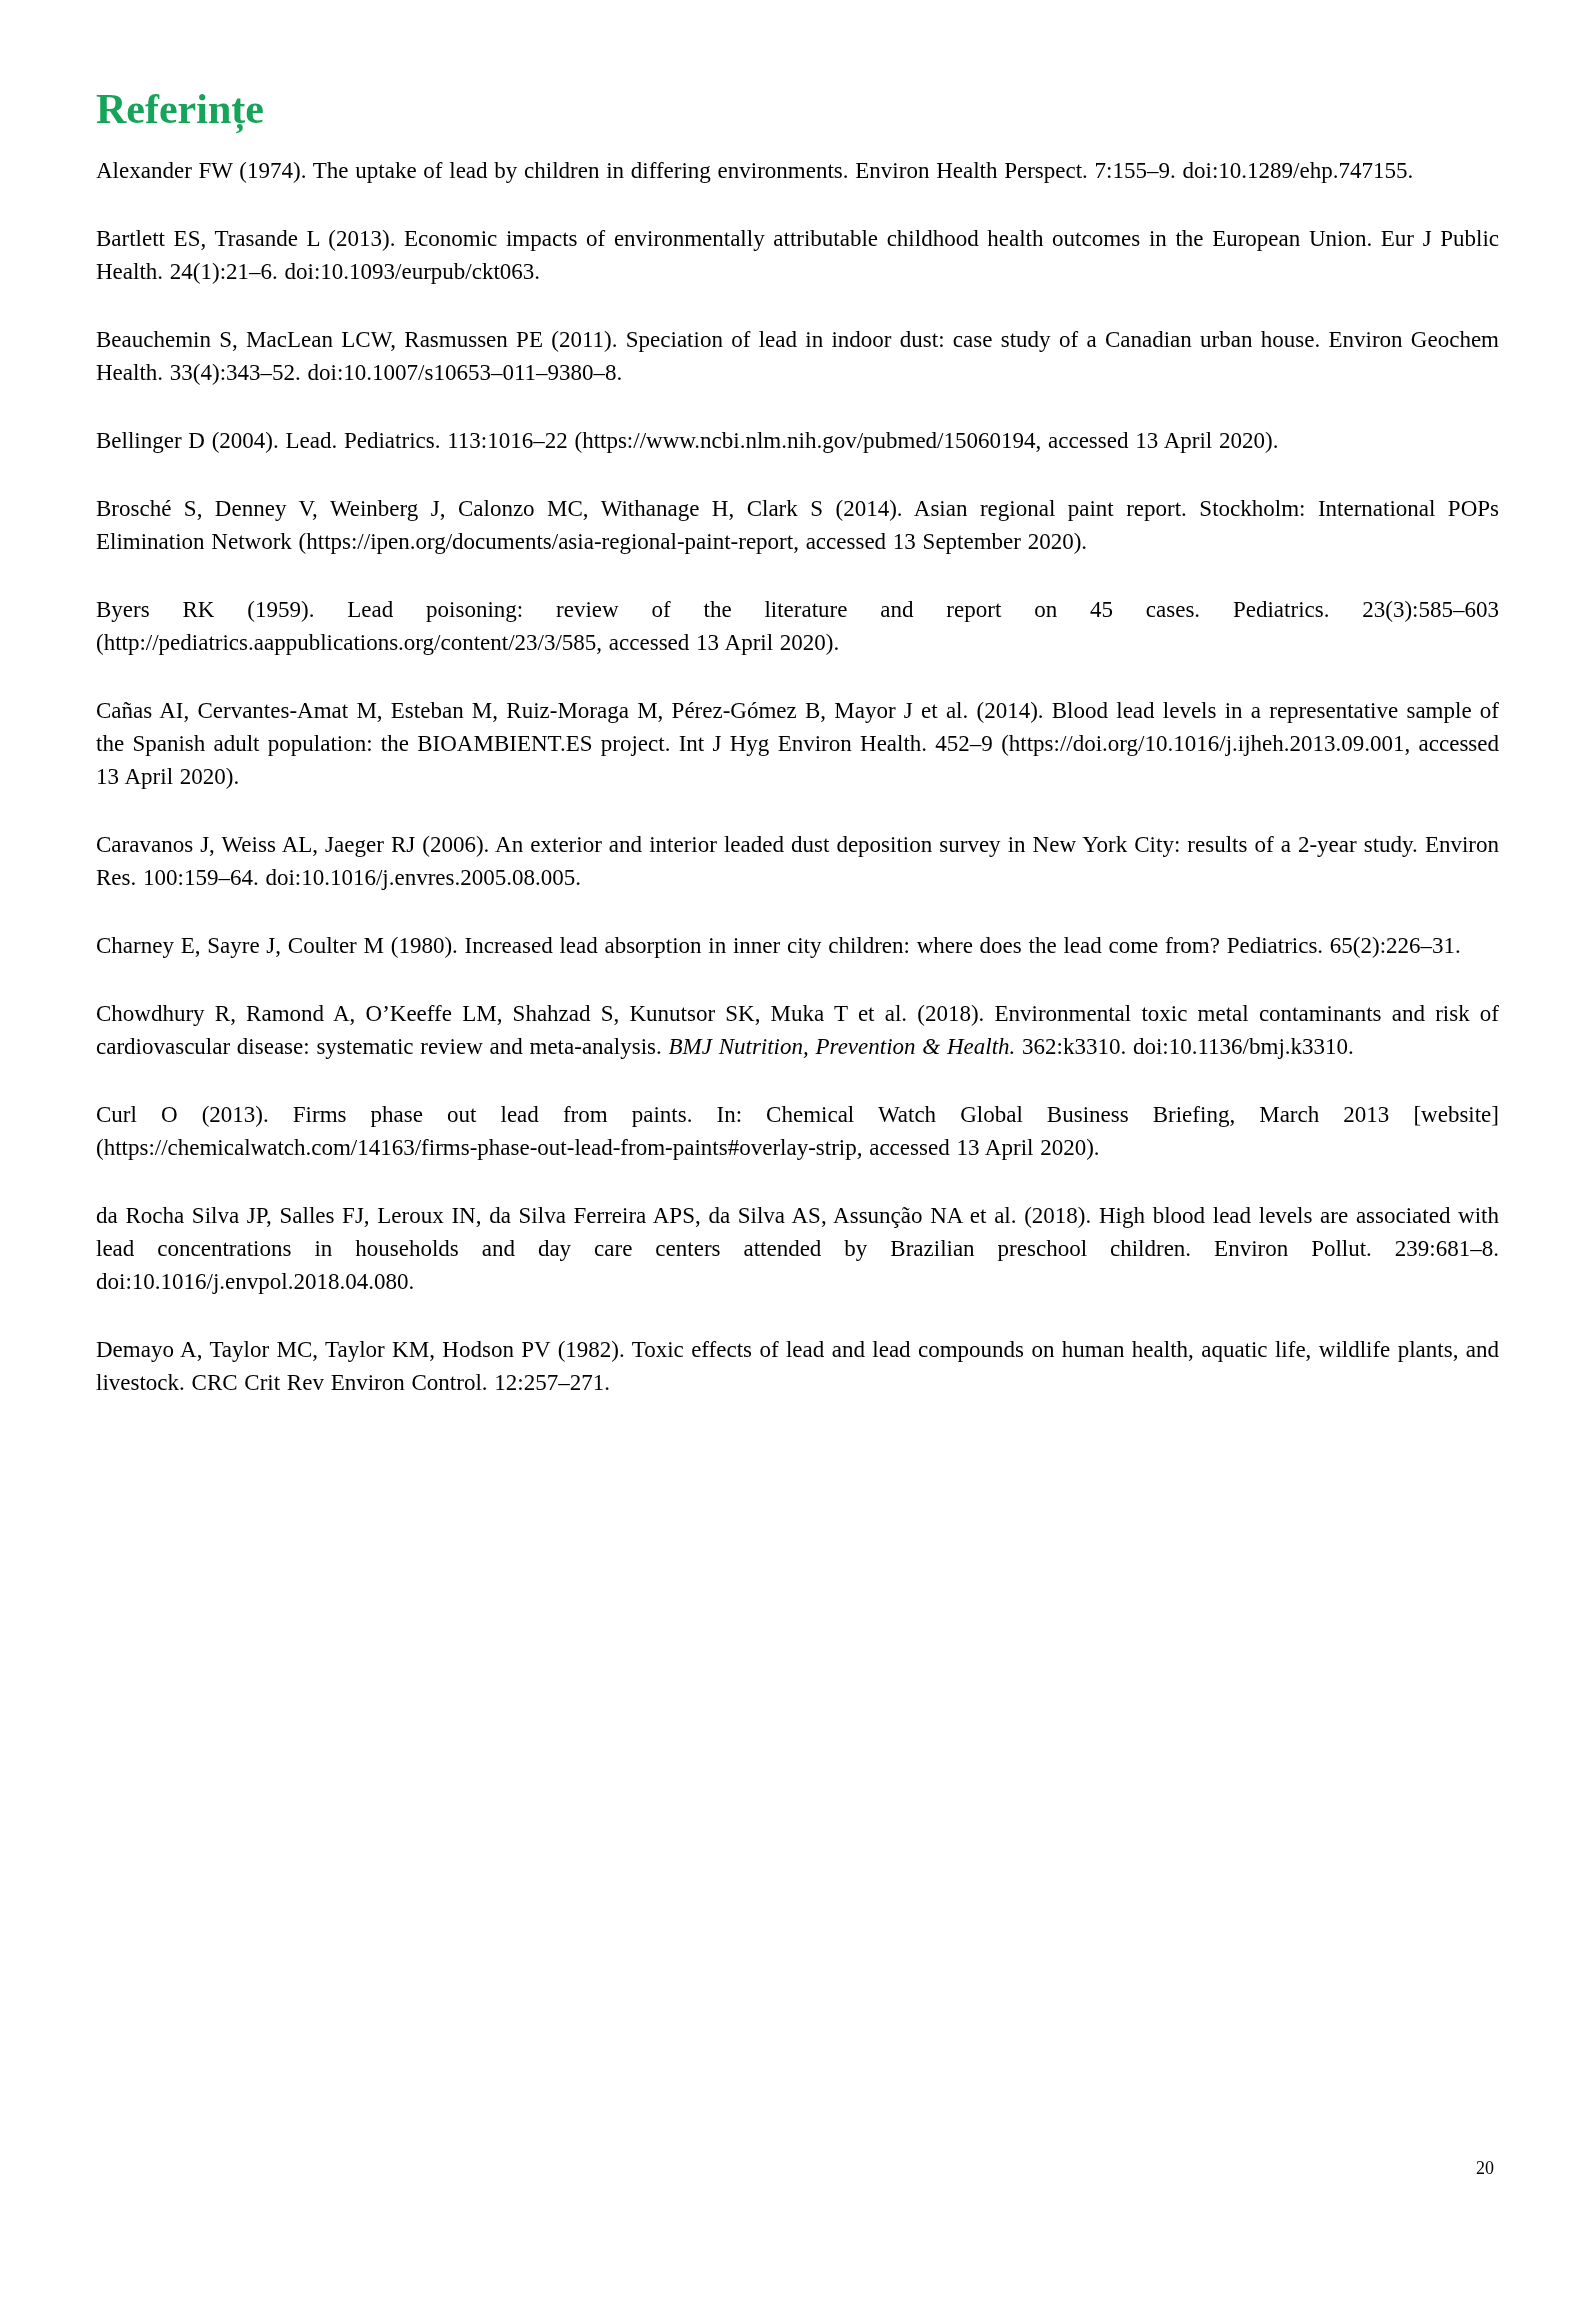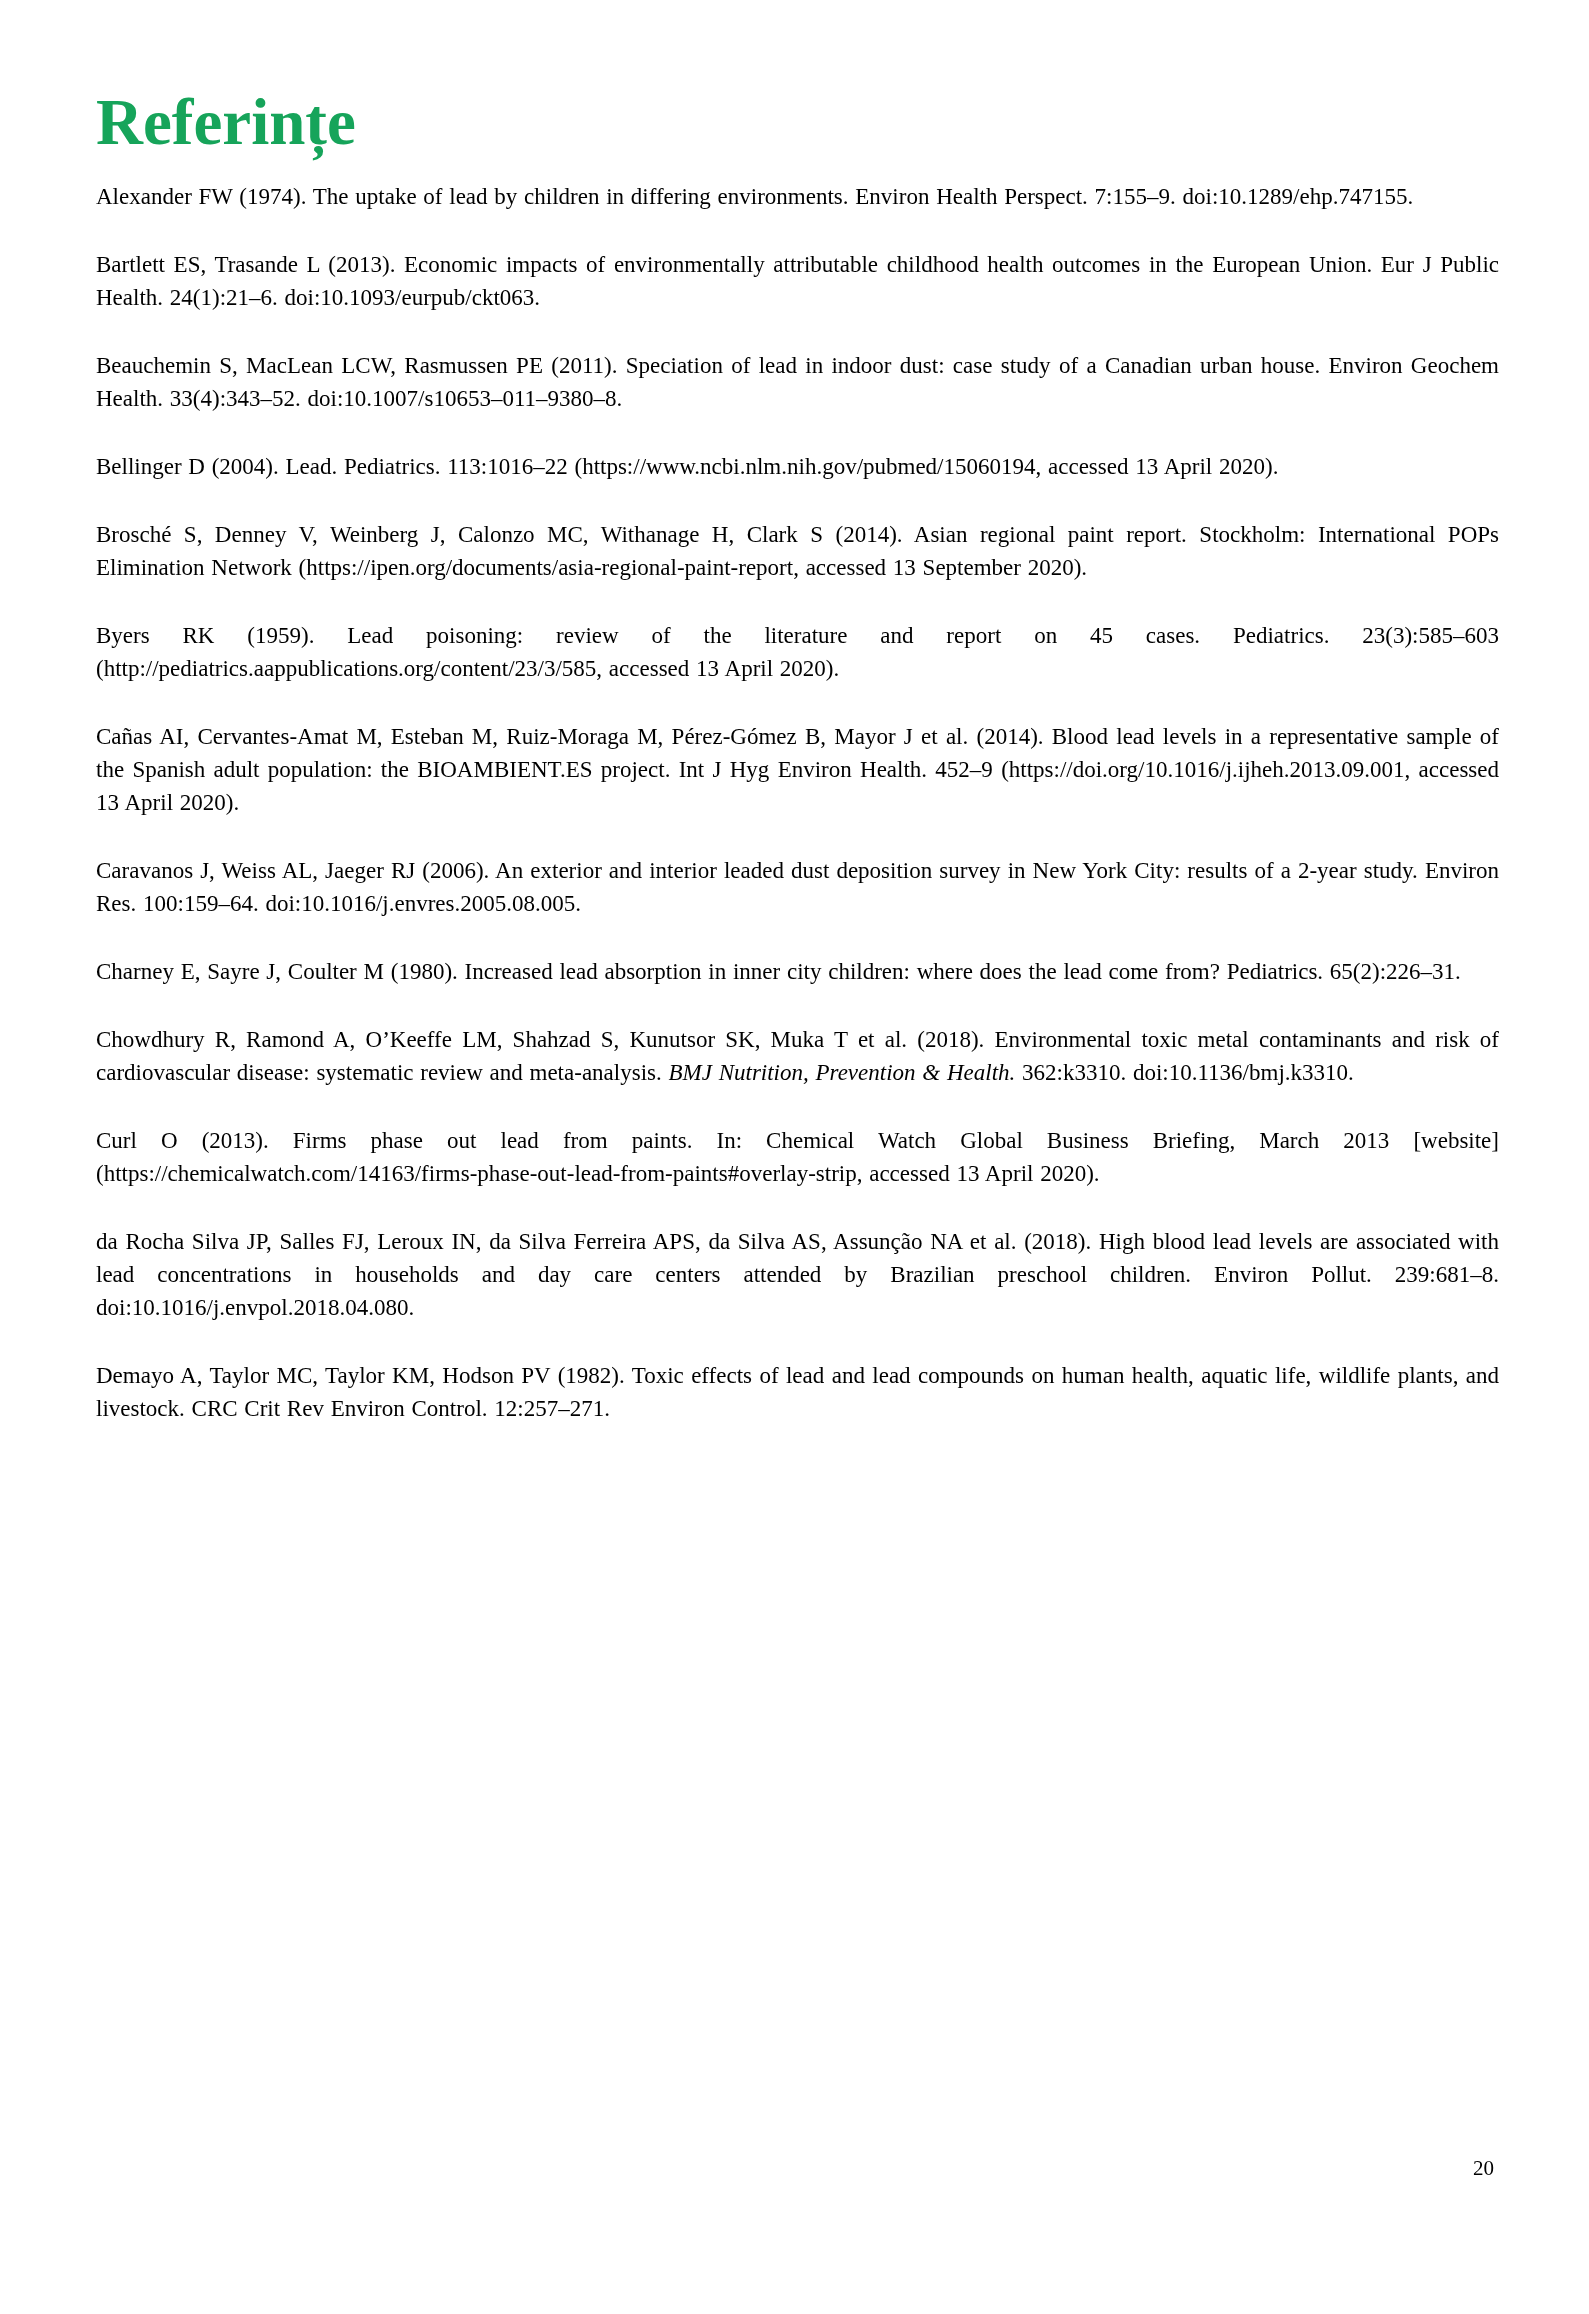--- a/index.html
+++ b/index.html
@@ -13,21 +13,21 @@
     height: 2314px;
     background: #ffffff;
     box-sizing: border-box;
     padding: 86px 91px 0 96px;
     font-family: "Liberation Serif", "DejaVu Serif", serif;
     color: #000000;
     overflow: hidden;
   }
   .title {
     margin: 0 0 21px 0;
-    font-size: 65px;
+    font-size: 42px;
     line-height: 1.12;
     font-weight: bold;
     color: #16A45A;
     letter-spacing: 0px;
   }
   .refs p.ref {
     margin: 0 0 35px 0;
     font-size: 23px;
     line-height: 33px;
     text-align: justify;
@@ -35,21 +35,21 @@
     word-spacing: 1px;
   }
   .refs p.ref i {
     font-style: italic;
     font-family: Liberation Serif, serif;
   }
   .page-number {
     position: absolute;
     top: 2152px;
     right: 96px;
-    font-size: 21px;
+    font-size: 18px;
     line-height: 33px;
     color: #000000;
   }
 </style>
 </head>
 <body>
 
 <div class="page">
   <h1 class="title" style="color: rgb(22, 164, 90);">Referințe</h1>
   <div class="refs">

